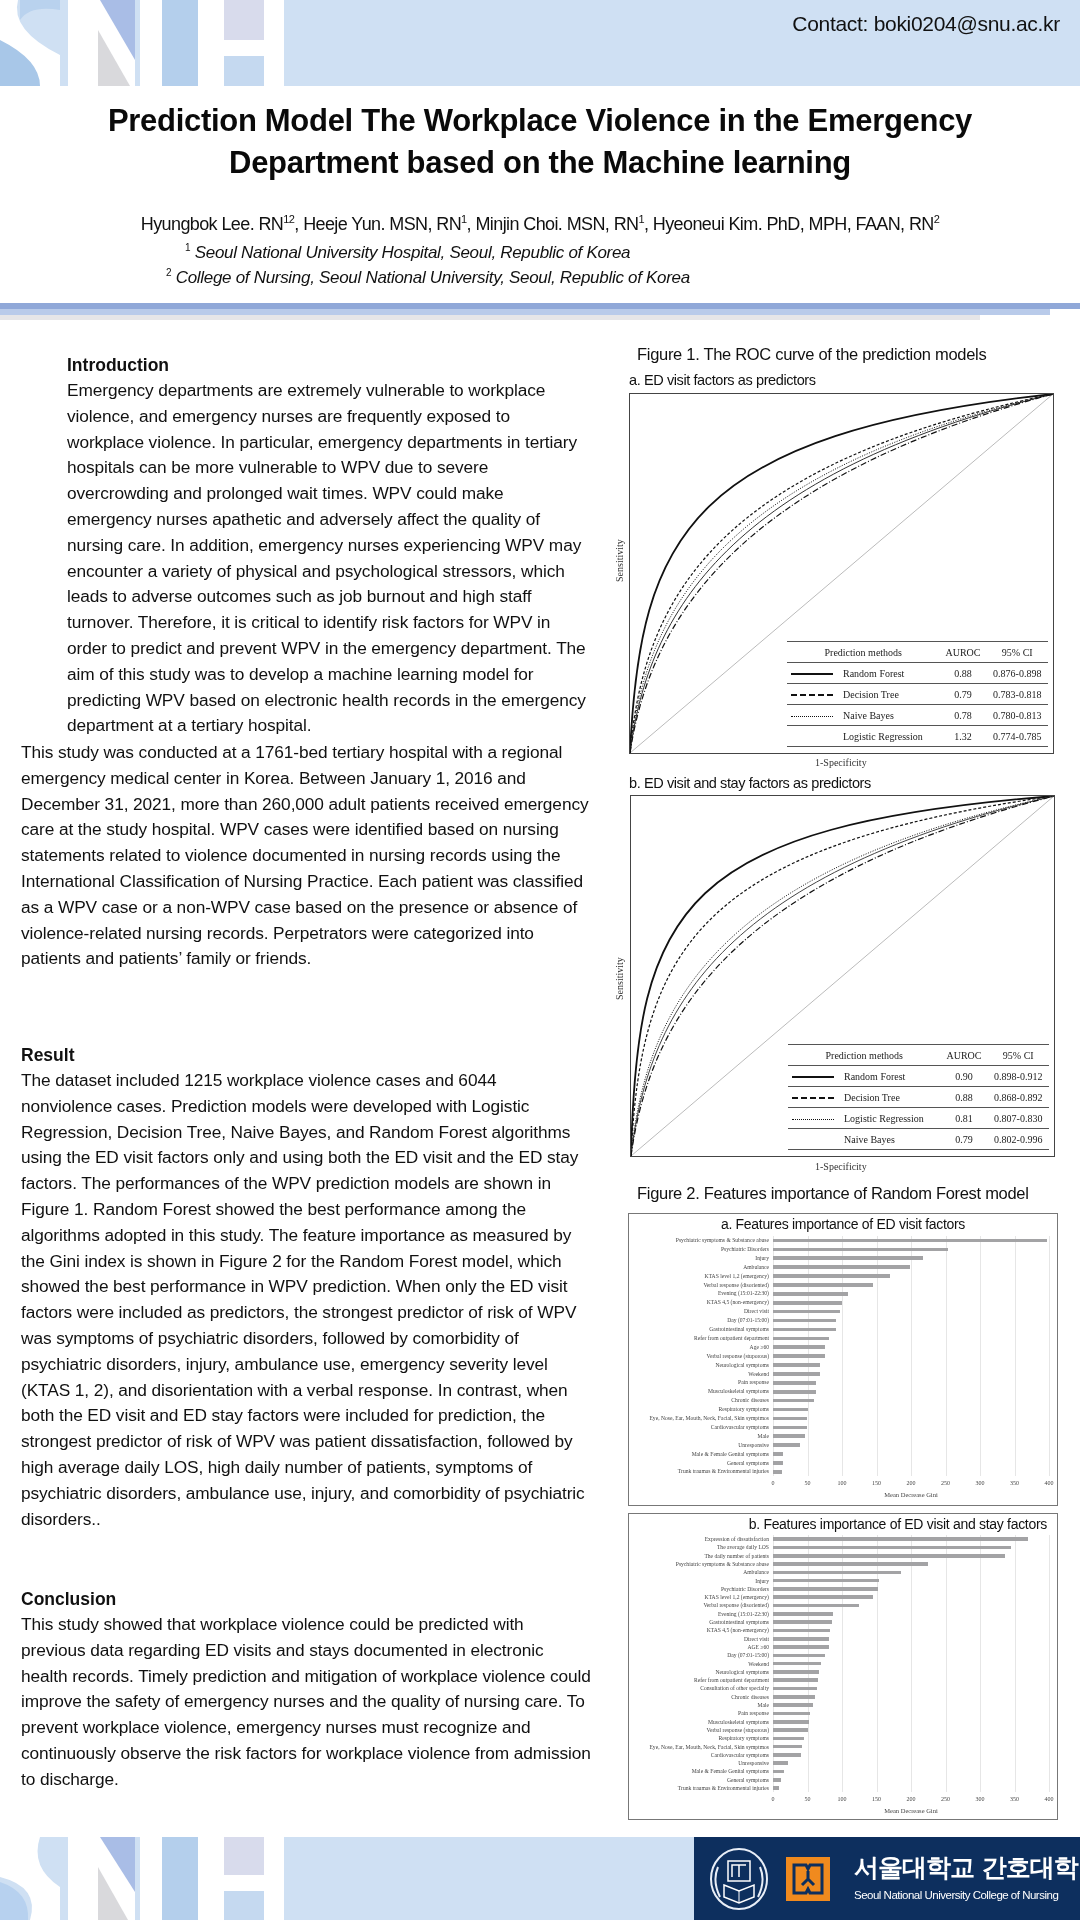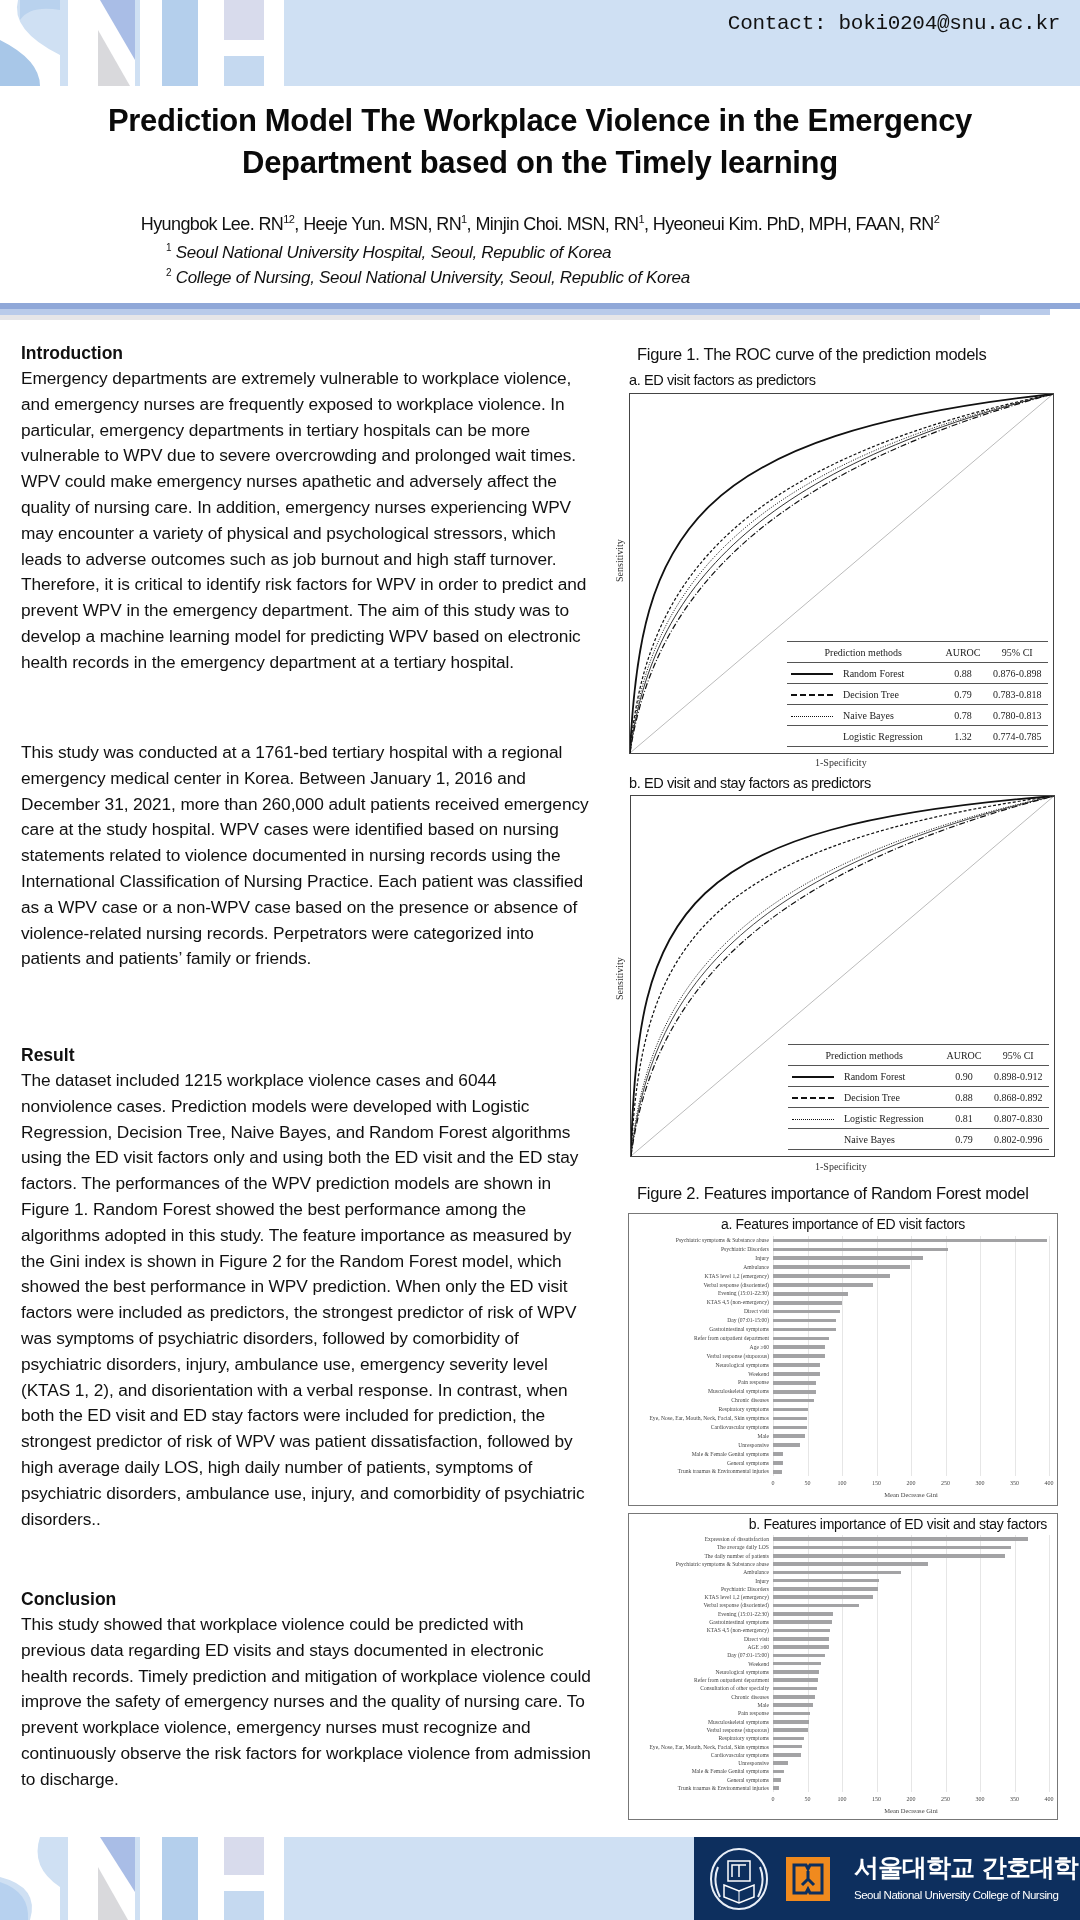--- a/index.html
+++ b/index.html
@@ -2,41 +2,41 @@
 <html><head>
 <meta charset="utf-8">
 <style>
   * { box-sizing: border-box; margin: 0; padding: 0; }
   html, body { width: 1080px; height: 1920px; background: #ffffff; overflow: hidden; }
   body { position: relative; font-family: "DejaVu Sans", "Liberation Sans", sans-serif; color: #111; }
 
   
   .top-banner { position: absolute; left: 0; top: 0; width: 1080px; height: 86px; background: #cfe0f3; overflow: hidden; }
   .logo-snuh { position: absolute; left: 0; top: 0; width: 300px; height: 86px; }
-  .contact { position: absolute; right: 20px; top: 12px; font-family: Liberation Mono, monospace; font-size: 21px; color: #111; letter-spacing: -0.3px; }
+  .contact { position: absolute; right: 20px; top: 12px; font-family: Liberation Sans, sans-serif; font-size: 21px; color: #111; letter-spacing: -0.3px; }
 
   .title { position: absolute; left: 40px; width: 1000px; top: 100px; text-align: center;
            font-family: "Liberation Sans", sans-serif; font-weight: bold; font-size: 31px; line-height: 42px; color: #0a0a0a; letter-spacing: -0.3px; }
   .authors { position: absolute; left: 0; width: 1080px; top: 213px; text-align: center; font-family: "Liberation Sans", sans-serif; font-size: 18px; letter-spacing: -0.6px; }
   .authors sup { font-size: 11px; }
   .affil { position: absolute; left: 166px; font-family: "Liberation Sans", sans-serif; font-style: italic; font-size: 17px; letter-spacing: -0.3px; }
   .affil sup { font-size: 10px; font-style: normal; }
-  .affil-1 { top: 242px; }
+  .affil-1 { top: 242px; margin-left: 19px; }
   .affil-2 { top: 267px; }
 
   .band-1 { position: absolute; left: 0; top: 303px; width: 1080px; height: 6px; background: #90a8d8; }
   .band-2 { position: absolute; left: 0; top: 309px; width: 1050px; height: 6px; background: #b9cbea; }
   .band-3 { position: absolute; left: 0; top: 315px; width: 980px; height: 5px; background: #e6e6e8; }
 
   
   .col-left { position: absolute; left: 21px; top: 336px; width: 570px; font-family: "Liberation Sans", sans-serif; }
   .section { margin-bottom: 0; }
   .section h2 { font-size: 17.5px; font-weight: bold; line-height: 26px; }
   .section p { font-size: 17.3px; line-height: 25.8px; color: #111; letter-spacing: -0.1px; }
-  .sec-intro { position: absolute; top: 4px; }
+  .sec-intro { position: absolute; top: 16px; margin-left: 46px; }
   .sec-method { position: absolute; top: 404px; }
   .sec-result { position: absolute; top: 706px; }
   .sec-concl { position: absolute; top: 1250px; }
 
   
   .fig-title { position: absolute; font-family: "Liberation Sans", sans-serif; font-size: 16.5px; letter-spacing: -0.3px; color: #111; }
   .fig-sub { position: absolute; font-family: "Liberation Sans", sans-serif; font-size: 14.5px; letter-spacing: -0.4px; color: #111; }
   .roc-box { position: absolute; border: 1.5px solid #444; background: #fff; }
   .roc-svg { position: absolute; left: 0; top: 0; }
   .ylab { position: absolute; font-family: "Liberation Serif", serif; font-size: 10px; color: #333; transform: rotate(-90deg); transform-origin: left top; }
@@ -96,21 +96,21 @@
     <rect x="224" y="0" width="40" height="40" fill="#d8dbec"></rect>
     <rect x="224" y="40" width="40" height="16" fill="#ffffff"></rect>
     <rect x="224" y="56" width="40" height="30" fill="#c5d9f0"></rect>
     <rect x="264" y="0" width="20" height="86" fill="#ffffff"></rect>
   </svg>
   <div class="contact">Contact: boki0204@snu.ac.kr</div>
 </div>
 
 <div class="title">
   <div>Prediction Model The Workplace Violence in the Emergency</div>
-  <div>Department based on the Timely learning</div>
+  <div>Department based on the Machine learning</div>
 </div>
 
 <div class="authors">
   <span>Hyungbok Lee. RN</span><sup>12</sup><span>, </span>
   <span>Heeje Yun. MSN, RN</span><sup>1</sup><span>, </span>
   <span>Minjin Choi. MSN, RN</span><sup>1</sup><span>, </span>
   <span>Hyeoneui Kim. PhD, MPH, FAAN, RN</span><sup>2</sup>
 </div>
 <div class="affil affil-1"><sup>1</sup> <span>Seoul National University Hospital, Seoul, Republic of Korea</span></div>
 <div class="affil affil-2"><sup>2</sup> <span>College of Nursing, Seoul National University, Seoul, Republic of Korea</span></div>

